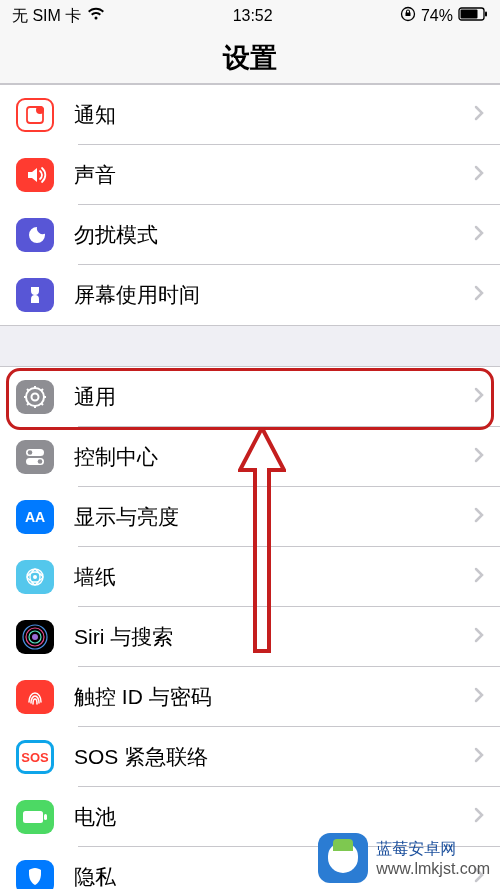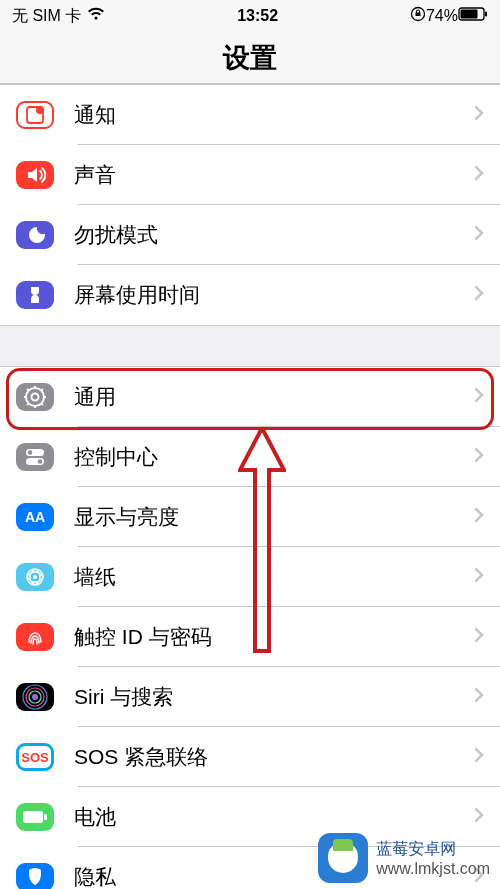--- a/index.html
+++ b/index.html
@@ -15,21 +15,21 @@
       height: 30px;
       display: flex;
       align-items: center;
       justify-content: space-between;
       padding: 16px 12px;
       background: #f7f7f7;
       font-size: 16px;
       color: #000;
     }
     .status-left { display: flex; align-items: center; gap: 6px; }
-    .status-right { display: flex; align-items: center; }
+    .status-right { display: flex; align-items: center; gap: 5px; }
     .header {
       height: 52px;
       display: flex;
       align-items: center;
       justify-content: center;
       background: #f7f7f7;
       border-bottom: 1px solid #c8c7cc;
       font-size: 27px;
       font-weight: 600;
     }
@@ -46,21 +46,21 @@
       content: "";
       position: absolute;
       left: 78px;
       right: 0;
       bottom: 0;
       height: 1px;
       background: #c8c7cc;
     }
     .icon {
       width: 38px;
-      height: 28px;
+      height: 34px;
       border-radius: 9px;
       margin-right: 20px;
       display: flex;
       align-items: center;
       justify-content: center;
       flex-shrink: 0;
     }
     .label { flex: 1; font-size: 21px; color: #000; }
     .chevron { color: #c7c7cc; }
     .gap { height: 40px; }
@@ -130,21 +130,21 @@
 
 <div class="status-bar">
   <div class="status-left">
     <span>无 SIM 卡</span>
     <span>
       <svg width="18" height="14" viewBox="0 0 18 14">
           <path d="M9 12.5a1.5 1.5 0 100-3 1.5 1.5 0 000 3zM4 7c1.3-1.3 3-2 5-2s3.7.7 5 2l-1.5 1.5C11.5 7.5 10.3 7 9 7s-2.5.5-3.5 1.5L4 7zM1 4c2.1-2.1 5-3.3 8-3.3s5.9 1.2 8 3.3l-1.5 1.5C13.8 3.8 11.5 2.8 9 2.8S4.2 3.8 2.5 5.5L1 4z" fill="#000"></path>
         </svg>
     </span>
   </div>
-  <span style="font-weight:700">13:52</span>
+  <span style="font-weight:400">13:52</span>
   <div class="status-right">
     <span>
       <svg width="16" height="16" viewBox="0 0 16 16">
           <circle cx="8" cy="8" r="6.5" fill="none" stroke="#000" stroke-width="1.3"></circle>
           <path d="M6 6.5V5.5a2 2 0 114 0v1h.5v3.5h-5V6.5H6zm1 0h2V5.5a1 1 0 10-2 0v1z" fill="#000"></path>
         </svg>
     </span>
     <span>74%</span>
     <span>
       <svg width="30" height="14" viewBox="0 0 30 14">
@@ -264,45 +264,45 @@
           <circle cx="13" cy="13" r="2" fill="#fff"></circle>
           <path d="M13 5c3 2 5 5 5 8s-2 6-5 8M13 5c-3 2-5 5-5 8s2 6 5 8M5 13c2-3 5-5 8-5s6 2 8 5M5 13c2 3 5 5 8 5s6-2 8-5" fill="none" stroke="#fff" stroke-width="1.3"></path>
         </svg>
     </div>
     <span class="label">墙纸</span>
     <span class="chevron"><svg width="10" height="16" viewBox="0 0 10 16">
           <path d="M2 2l6 6-6 6" fill="none" stroke="#c7c7cc" stroke-width="2.5" stroke-linecap="round"></path>
         </svg></span>
   </div>
   <div class="row">
-    <div class="icon bg-red">
-      <svg width="26" height="26" viewBox="0 0 26 26">
-          <path d="M7 18c0-5 2.5-9 6-9s6 4 6 9M9 19c0-4 1.8-7 4-7s4 3 4 7M11 20c0-3 1-5 2-5s2 2 2 5" fill="none" stroke="#fff" stroke-width="1.5" stroke-linecap="round"></path>
-        </svg>
-    </div>
-    <span class="label">触控 ID 与密码</span>
-    <span class="chevron"><svg width="10" height="16" viewBox="0 0 10 16">
-          <path d="M2 2l6 6-6 6" fill="none" stroke="#c7c7cc" stroke-width="2.5" stroke-linecap="round"></path>
-        </svg></span>
-  </div>
-  <div class="row">
     <div class="icon bg-black">
       <svg width="30" height="30" viewBox="0 0 30 30">
           <circle cx="15" cy="15" r="12" fill="none" stroke="#4a90e2" stroke-width="1.2"></circle>
           <circle cx="15" cy="15" r="9" fill="none" stroke="#e94b8a" stroke-width="1.2"></circle>
           <circle cx="15" cy="15" r="6" fill="none" stroke="#56e0c0" stroke-width="1.2"></circle>
           <circle cx="15" cy="15" r="3" fill="#9b6bd6"></circle>
         </svg>
     </div>
     <span class="label">Siri 与搜索</span>
     <span class="chevron"><svg width="10" height="16" viewBox="0 0 10 16">
           <path d="M2 2l6 6-6 6" fill="none" stroke="#c7c7cc" stroke-width="2.5" stroke-linecap="round"></path>
         </svg></span>
   </div>
   <div class="row">
+    <div class="icon bg-red">
+      <svg width="26" height="26" viewBox="0 0 26 26">
+          <path d="M7 18c0-5 2.5-9 6-9s6 4 6 9M9 19c0-4 1.8-7 4-7s4 3 4 7M11 20c0-3 1-5 2-5s2 2 2 5" fill="none" stroke="#fff" stroke-width="1.5" stroke-linecap="round"></path>
+        </svg>
+    </div>
+    <span class="label">触控 ID 与密码</span>
+    <span class="chevron"><svg width="10" height="16" viewBox="0 0 10 16">
+          <path d="M2 2l6 6-6 6" fill="none" stroke="#c7c7cc" stroke-width="2.5" stroke-linecap="round"></path>
+        </svg></span>
+  </div>
+  <div class="row">
     <div class="icon bg-white">
       <span style="color:#ff3b30;font-weight:800;font-size:13px">SOS</span>
     </div>
     <span class="label">SOS 紧急联络</span>
     <span class="chevron"><svg width="10" height="16" viewBox="0 0 10 16">
           <path d="M2 2l6 6-6 6" fill="none" stroke="#c7c7cc" stroke-width="2.5" stroke-linecap="round"></path>
         </svg></span>
   </div>
   <div class="row">
     <div class="icon bg-green">

